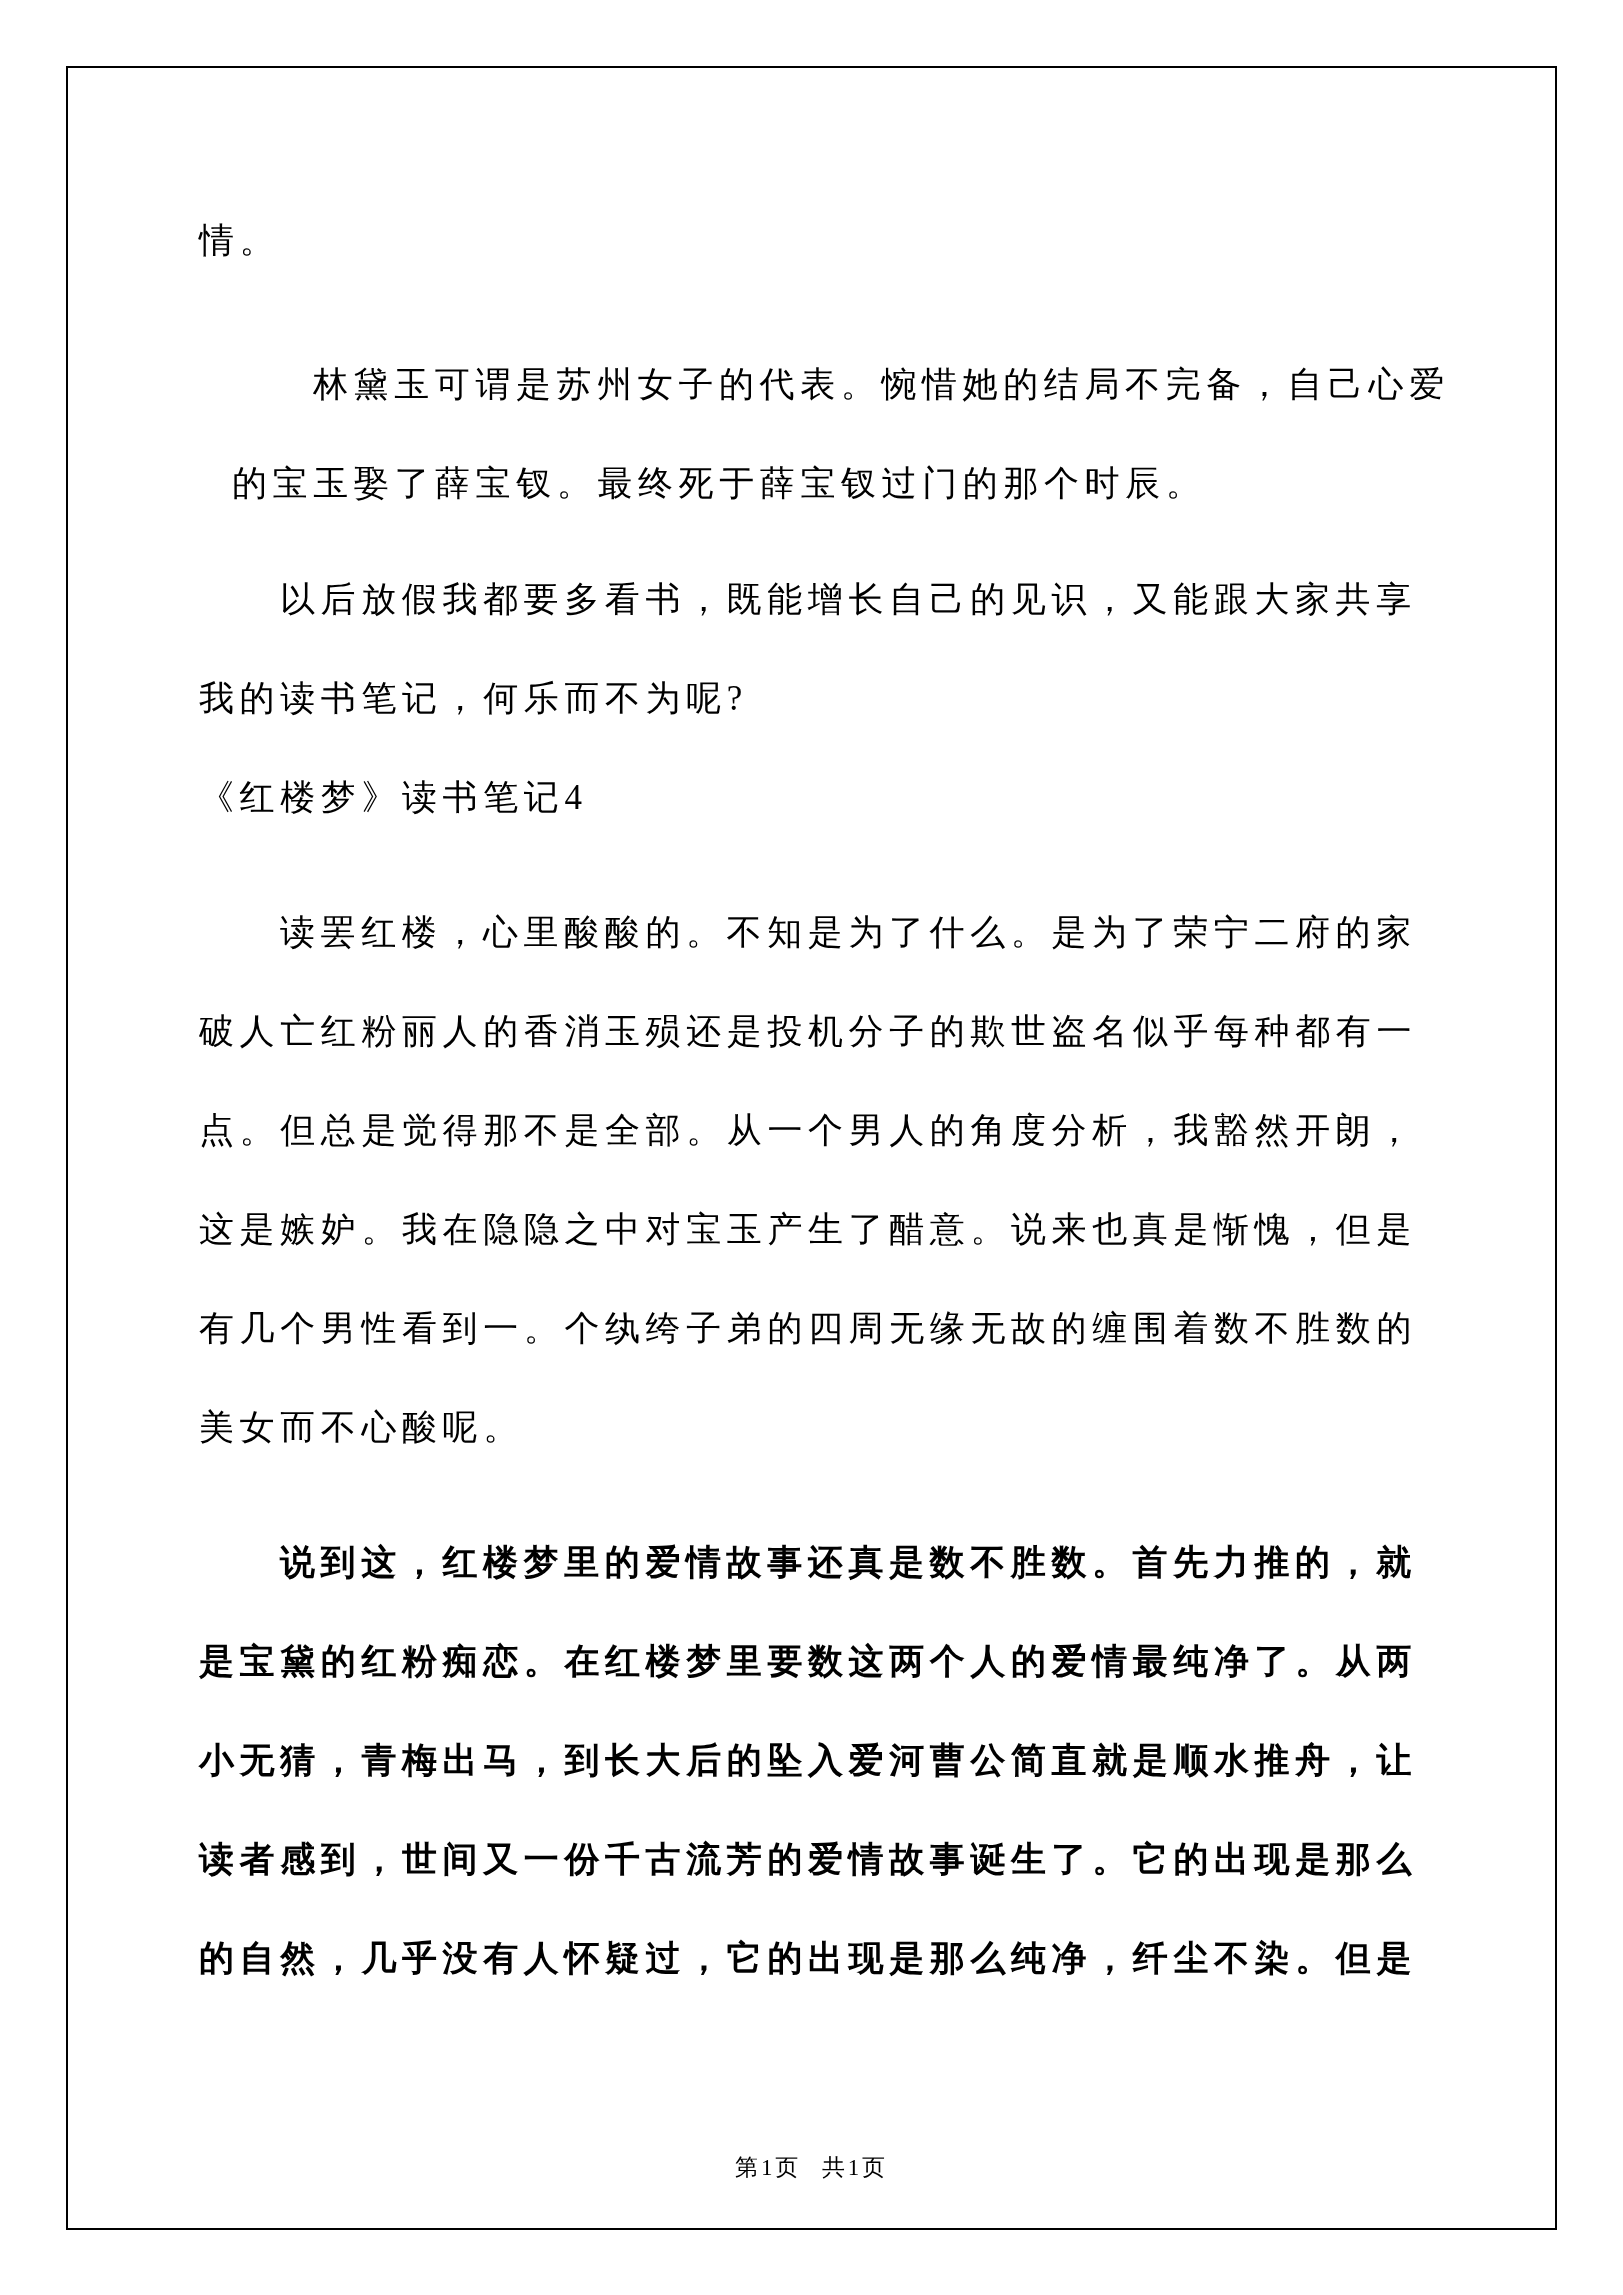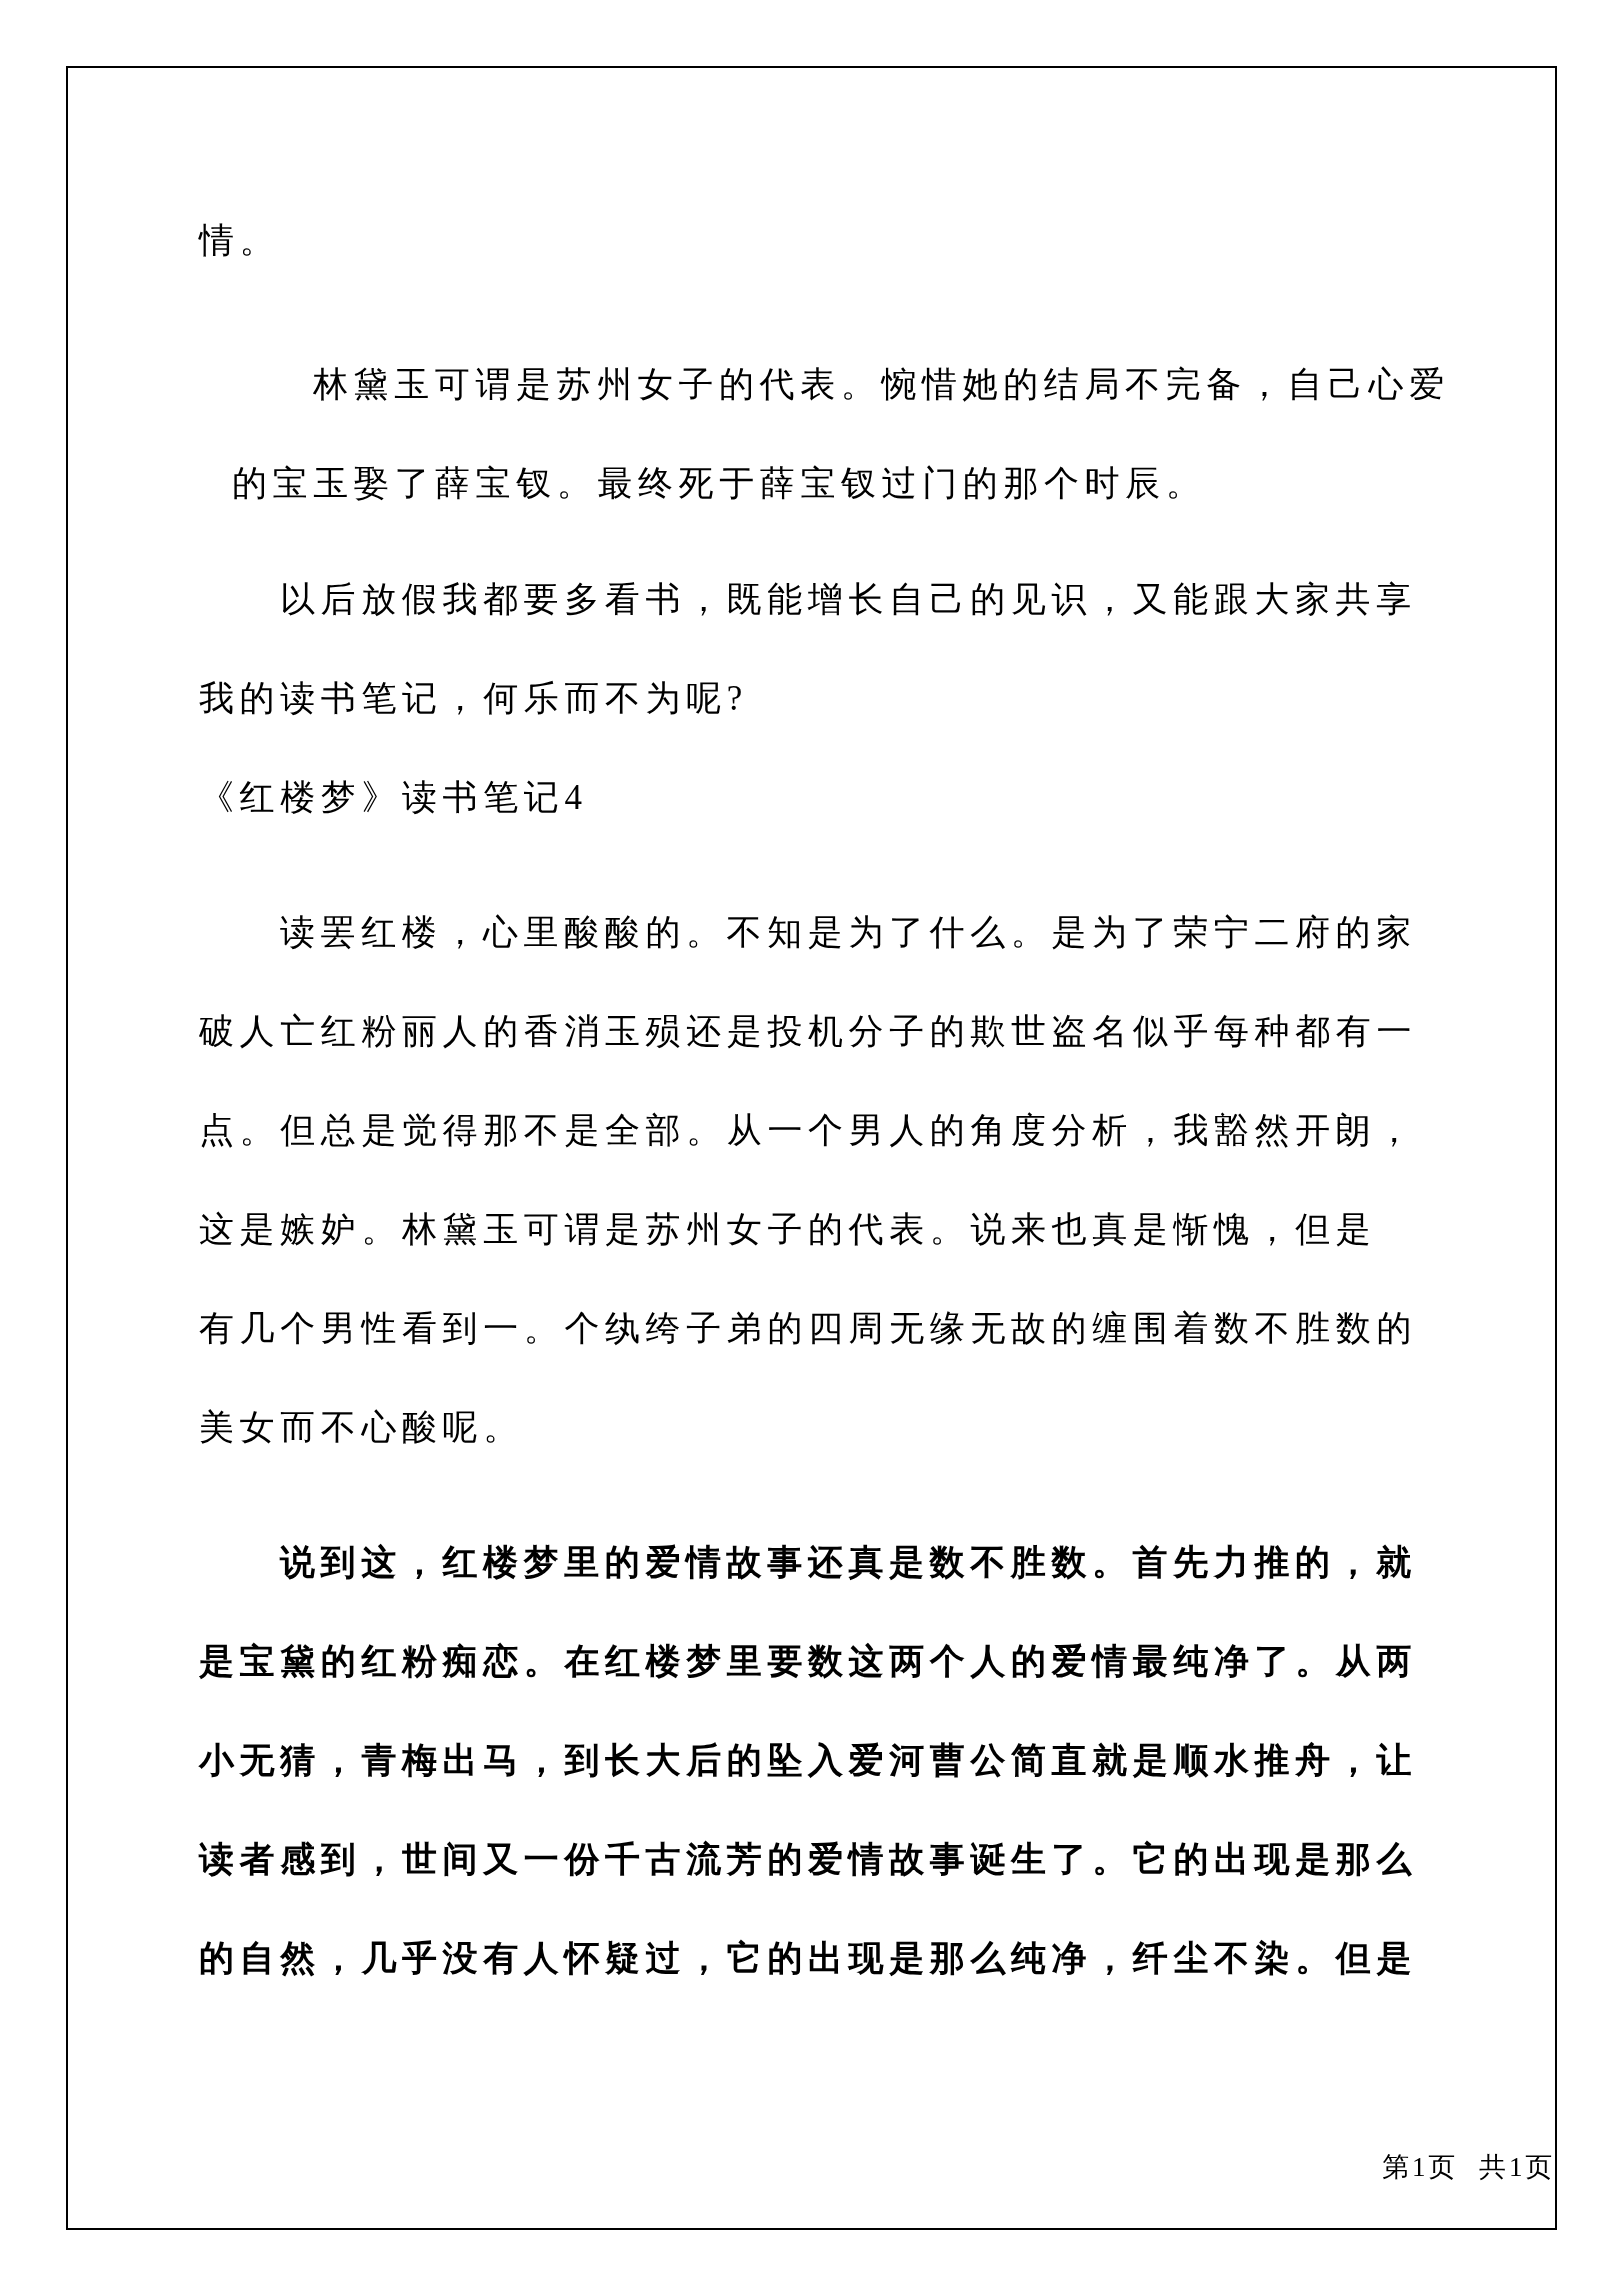--- a/index.html
+++ b/index.html
@@ -40,22 +40,22 @@
     white-space: pre;
   }
   .line.indent {
     padding-left: 81px; 
   }
   .footer {
     position: absolute;
     left: 0;
     right: 0;
     top: 2084px;
-    text-align: right;
-    font-size: 27px;
+    text-align: center;
+    font-size: 23px;
     line-height: 31px;
     color: #000000;
     letter-spacing: 2.8px;
   }
   .footer .page-count-label {
     margin-left: 21px;
   }
 </style>
 </head>
 <body>
@@ -74,21 +74,21 @@
         <div class="line indent">以后放假我都要多看书，既能增长自己的见识，又能跟大家共享</div>
         <div class="line">我的读书笔记，何乐而不为呢?</div>
       </div>
       <div class="paragraph heading">
         <div class="line">《红楼梦》读书笔记4</div>
       </div>
       <div class="paragraph paragraph">
         <div class="line indent">读罢红楼，心里酸酸的。不知是为了什么。是为了荣宁二府的家</div>
         <div class="line">破人亡红粉丽人的香消玉殒还是投机分子的欺世盗名似乎每种都有一</div>
         <div class="line">点。但总是觉得那不是全部。从一个男人的角度分析，我豁然开朗，</div>
-        <div class="line">这是嫉妒。林黛玉可谓是苏州女子的代表。说来也真是惭愧，但是</div>
+        <div class="line">这是嫉妒。我在隐隐之中对宝玉产生了醋意。说来也真是惭愧，但是</div>
         <div class="line">有几个男性看到一。个纨绔子弟的四周无缘无故的缠围着数不胜数的</div>
         <div class="line">美女而不心酸呢。</div>
       </div>
       <div class="paragraph paragraph">
         <div class="line indent">说到这，红楼梦里的爱情故事还真是数不胜数。首先力推的，就</div>
         <div class="line">是宝黛的红粉痴恋。在红楼梦里要数这两个人的爱情最纯净了。从两</div>
         <div class="line">小无猜，青梅出马，到长大后的坠入爱河曹公简直就是顺水推舟，让</div>
         <div class="line">读者感到，世间又一份千古流芳的爱情故事诞生了。它的出现是那么</div>
         <div class="line">的自然，几乎没有人怀疑过，它的出现是那么纯净，纤尘不染。但是</div>
       </div>

